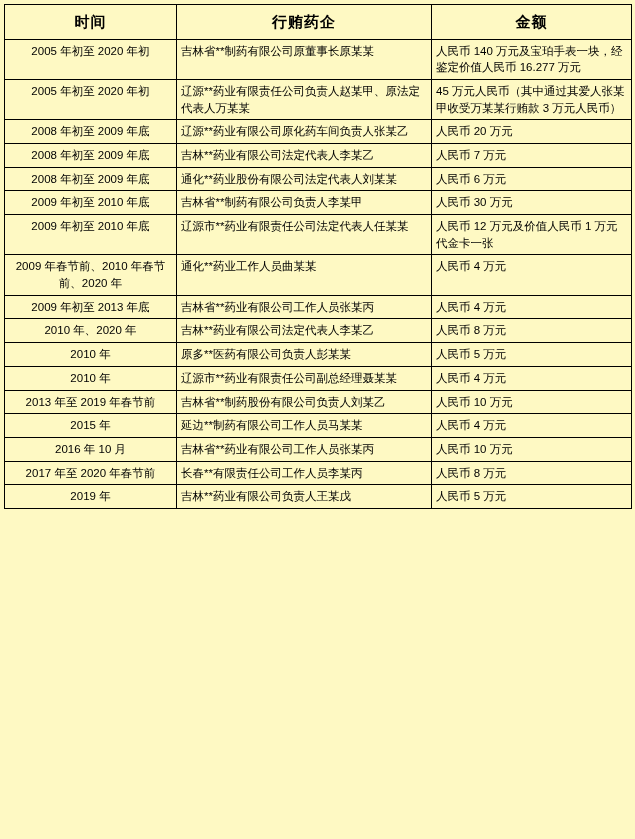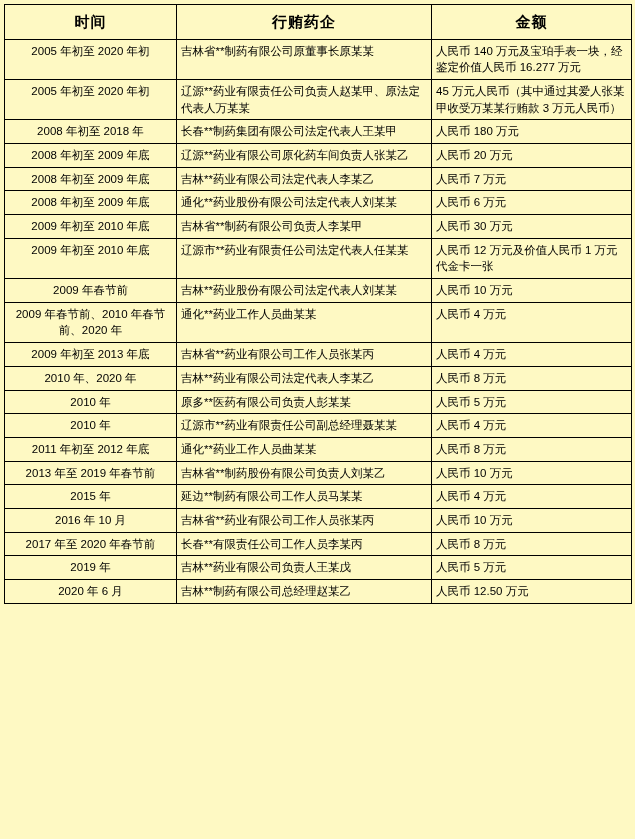--- a/index.html
+++ b/index.html
@@ -73,25 +73,20 @@
           <td class="cell-time">2005 年初至 2020 年初</td>
           <td class="cell-firm">吉林省**制药有限公司原董事长原某某</td>
           <td class="cell-amount">人民币 140 万元及宝珀手表一块，经鉴定价值人民币 16.277 万元</td>
         </tr>
         <tr>
           <td class="cell-time">2005 年初至 2020 年初</td>
           <td class="cell-firm">辽源**药业有限责任公司负责人赵某甲、原法定代表人万某某</td>
           <td class="cell-amount">45 万元人民币（其中通过其爱人张某甲收受万某某行贿款 3 万元人民币）</td>
         </tr>
         <tr>
-          <td class="cell-time">2008 年初至 2018 年</td>
-          <td class="cell-firm">长春**制药集团有限公司法定代表人王某甲</td>
-          <td class="cell-amount">人民币 180 万元</td>
-        </tr>
-        <tr>
           <td class="cell-time">2008 年初至 2009 年底</td>
           <td class="cell-firm">辽源**药业有限公司原化药车间负责人张某乙</td>
           <td class="cell-amount">人民币 20 万元</td>
         </tr>
         <tr>
           <td class="cell-time">2008 年初至 2009 年底</td>
           <td class="cell-firm">吉林**药业有限公司法定代表人李某乙</td>
           <td class="cell-amount">人民币 7 万元</td>
         </tr>
         <tr>
@@ -101,25 +96,20 @@
         </tr>
         <tr>
           <td class="cell-time">2009 年初至 2010 年底</td>
           <td class="cell-firm">吉林省**制药有限公司负责人李某甲</td>
           <td class="cell-amount">人民币 30 万元</td>
         </tr>
         <tr>
           <td class="cell-time">2009 年初至 2010 年底</td>
           <td class="cell-firm">辽源市**药业有限责任公司法定代表人任某某</td>
           <td class="cell-amount">人民币 12 万元及价值人民币 1 万元代金卡一张</td>
-        </tr>
-        <tr>
-          <td class="cell-time">2009 年春节前</td>
-          <td class="cell-firm">吉林**药业股份有限公司法定代表人刘某某</td>
-          <td class="cell-amount">人民币 10 万元</td>
         </tr>
         <tr>
           <td class="cell-time">2009 年春节前、2010 年春节前、2020 年</td>
           <td class="cell-firm">通化**药业工作人员曲某某</td>
           <td class="cell-amount">人民币 4 万元</td>
         </tr>
         <tr>
           <td class="cell-time">2009 年初至 2013 年底</td>
           <td class="cell-firm">吉林省**药业有限公司工作人员张某丙</td>
           <td class="cell-amount">人民币 4 万元</td>
@@ -133,25 +123,20 @@
           <td class="cell-time">2010 年</td>
           <td class="cell-firm">原多**医药有限公司负责人彭某某</td>
           <td class="cell-amount">人民币 5 万元</td>
         </tr>
         <tr>
           <td class="cell-time">2010 年</td>
           <td class="cell-firm">辽源市**药业有限责任公司副总经理聂某某</td>
           <td class="cell-amount">人民币 4 万元</td>
         </tr>
         <tr>
-          <td class="cell-time">2011 年初至 2012 年底</td>
-          <td class="cell-firm">通化**药业工作人员曲某某</td>
-          <td class="cell-amount">人民币 8 万元</td>
-        </tr>
-        <tr>
           <td class="cell-time">2013 年至 2019 年春节前</td>
           <td class="cell-firm">吉林省**制药股份有限公司负责人刘某乙</td>
           <td class="cell-amount">人民币 10 万元</td>
         </tr>
         <tr>
           <td class="cell-time">2015 年</td>
           <td class="cell-firm">延边**制药有限公司工作人员马某某</td>
           <td class="cell-amount">人民币 4 万元</td>
         </tr>
         <tr>
@@ -162,20 +147,15 @@
         <tr>
           <td class="cell-time">2017 年至 2020 年春节前</td>
           <td class="cell-firm">长春**有限责任公司工作人员李某丙</td>
           <td class="cell-amount">人民币 8 万元</td>
         </tr>
         <tr>
           <td class="cell-time">2019 年</td>
           <td class="cell-firm">吉林**药业有限公司负责人王某戊</td>
           <td class="cell-amount">人民币 5 万元</td>
         </tr>
-        <tr>
-          <td class="cell-time">2020 年 6 月</td>
-          <td class="cell-firm">吉林**制药有限公司总经理赵某乙</td>
-          <td class="cell-amount">人民币 12.50 万元</td>
-        </tr>
       </tbody>
   </table>
 </div>
 
 </body></html>

